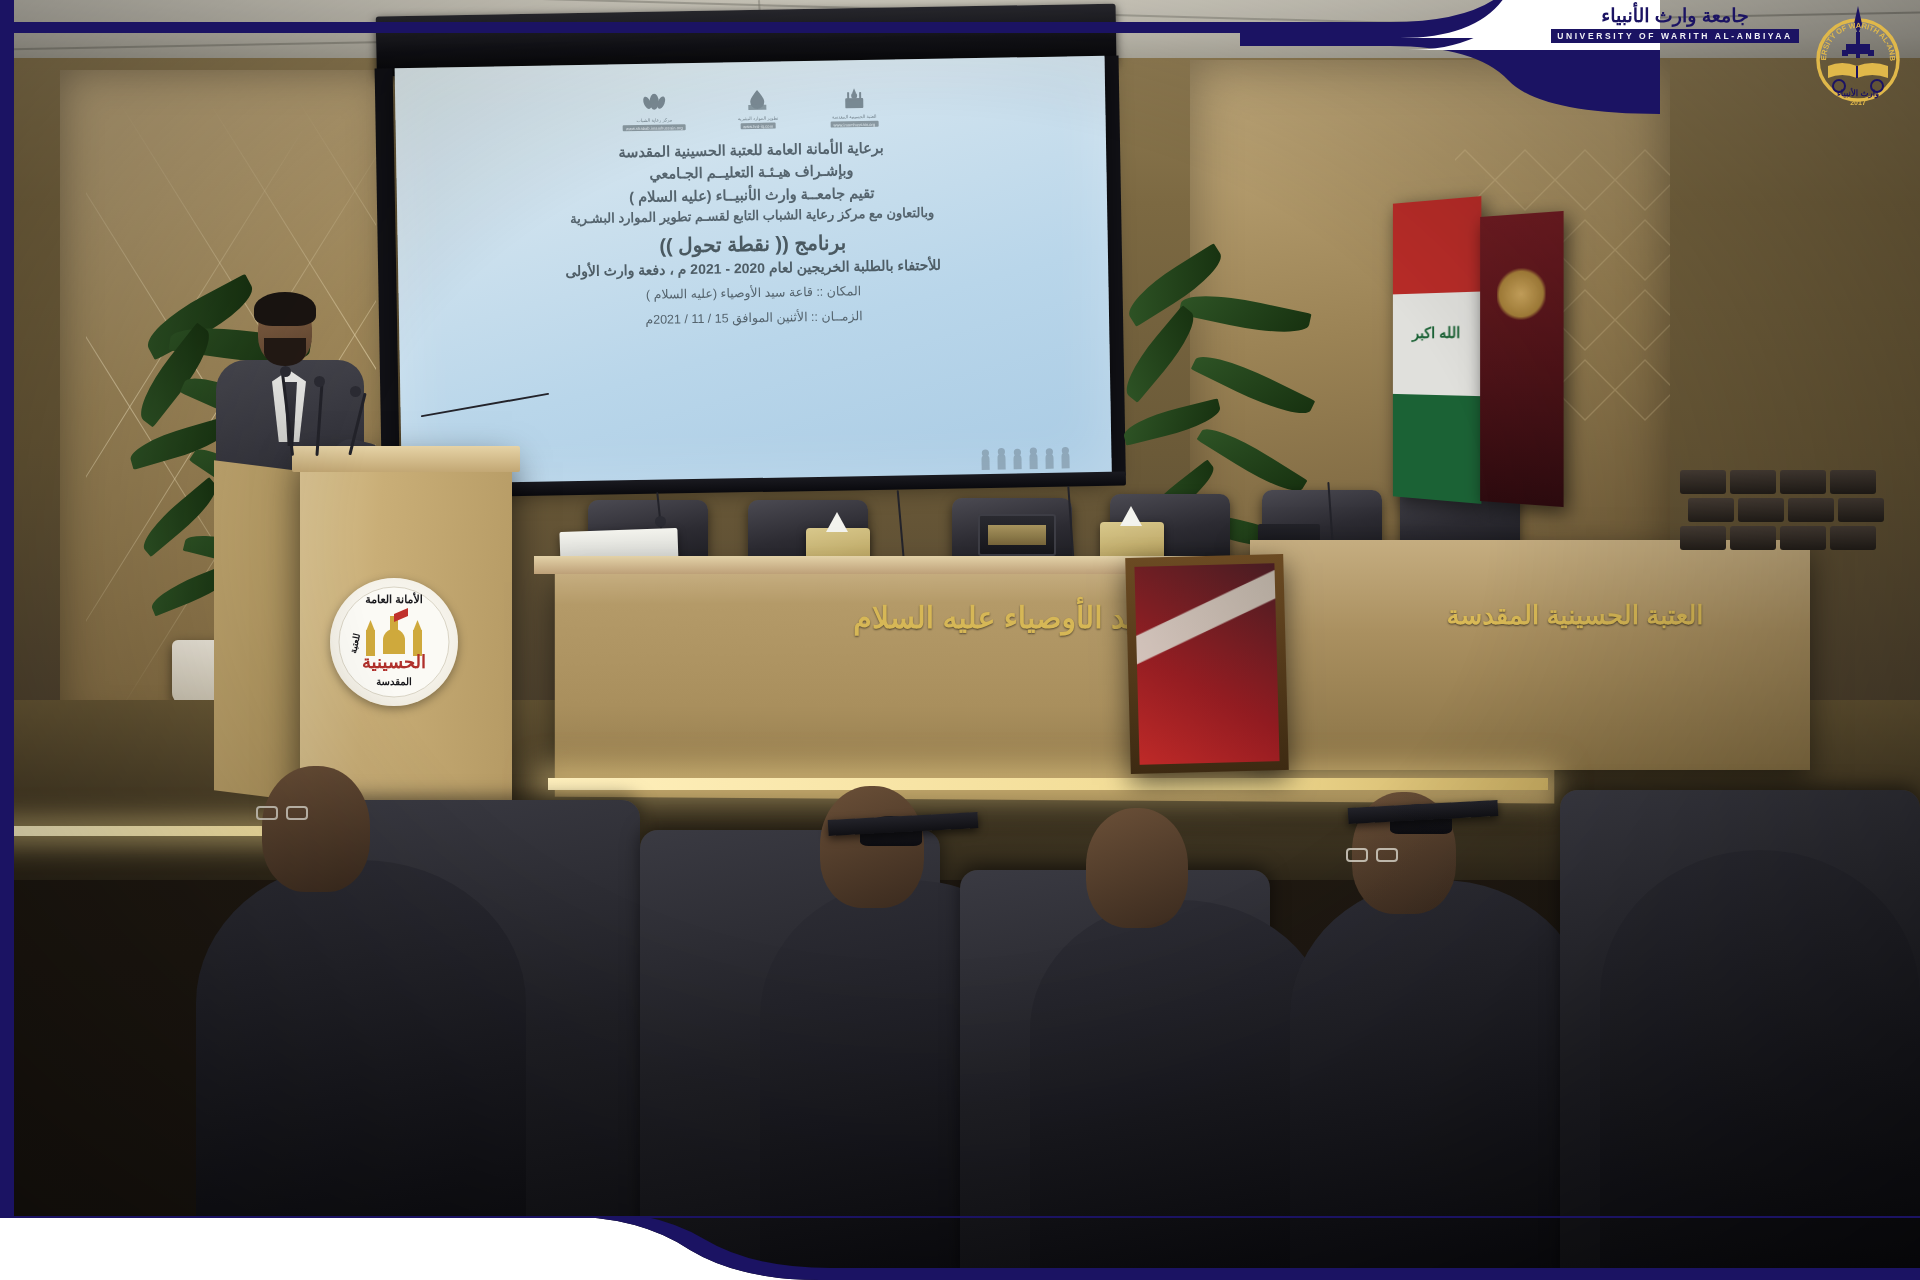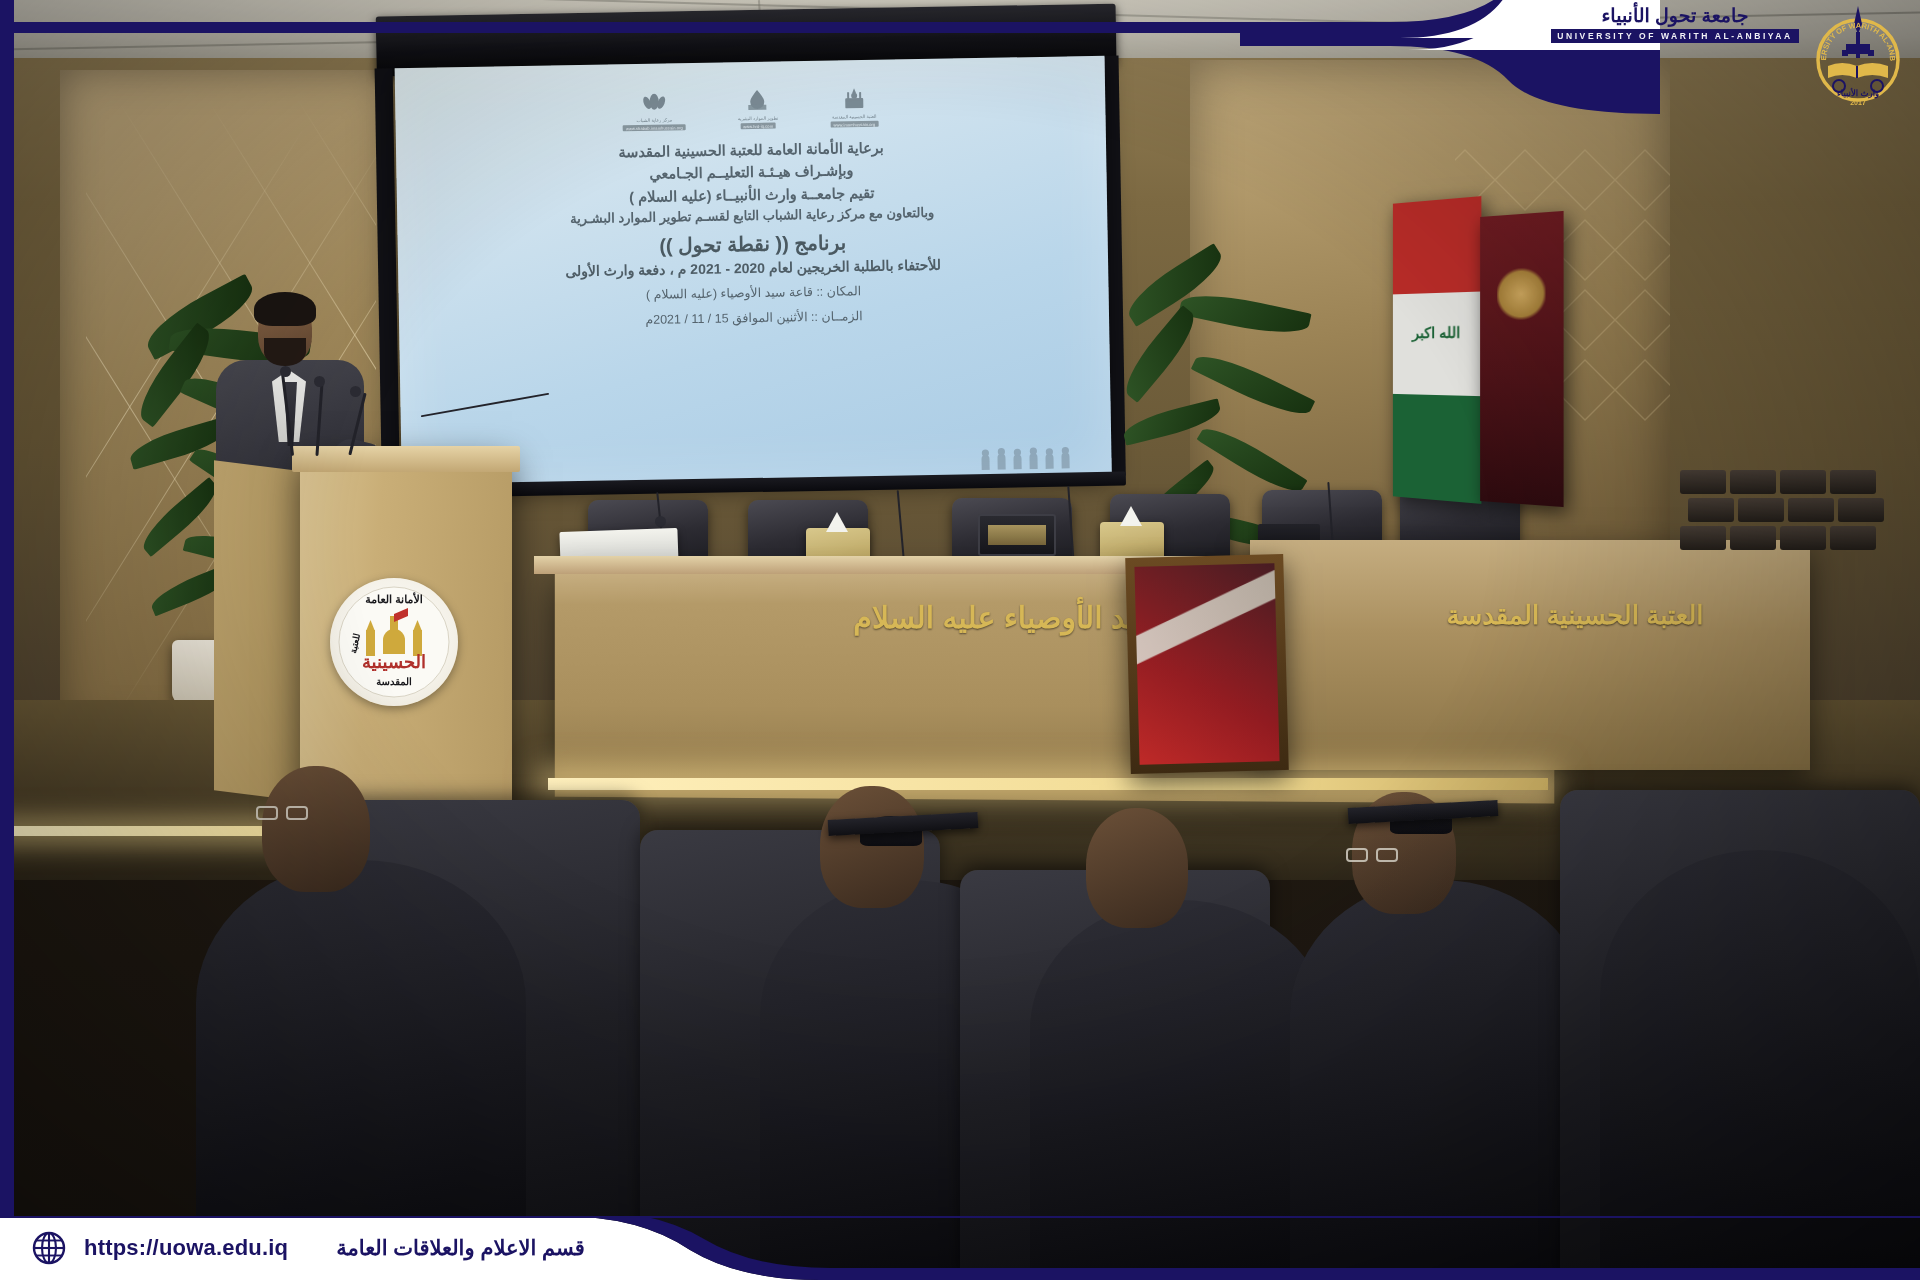--- a/index.html
+++ b/index.html
@@ -747,21 +747,21 @@
   <svg class="frame-top-right" viewBox="0 0 420 120">
     <path d="M0 28 L150 28 Q236 28 268 -6 L420 -6 L420 120 L420 120 Q300 120 268 86 Q236 52 150 52 L0 52 Z" fill="#1b1363" transform="translate(0,0)"></path>
     <path d="M268 -6 Q236 28 150 28 L420 28 Z" fill="#ffffff" opacity="0"></path>
   </svg>
   <svg class="frame-top-right" viewBox="0 0 420 120" style="z-index:41">
     <path d="M272 -10 Q248 44 160 44 L420 44 L420 -10 Z" fill="#ffffff"></path>
     <path d="M286 -10 Q258 56 168 56 L420 56 L420 -10 Z" fill="#ffffff"></path>
   </svg>
 
   <div class="uni-wordmark">
-    <div class="uni-arabic">جامعة تحول الأنبياء</div>
+    <div class="uni-arabic">جامعة وارث الأنبياء</div>
     <div class="uni-en">UNIVERSITY OF WARITH AL-ANBIYAA</div>
   </div>
 
   <svg class="uni-emblem" viewBox="0 0 92 106">
     <defs>
       <path id="arcpath" d="M14 56 A32 32 0 0 1 78 56"></path>
     </defs>
     <circle cx="46" cy="56" r="40" fill="none" stroke="#e0b84a" stroke-width="3.5"></circle>
     <path d="M46 2 L50 20 L46 30 L42 20 Z" fill="#1b1363"></path>
     <rect x="44" y="28" width="4" height="26" fill="#1b1363"></rect>
@@ -783,26 +783,14 @@
   </svg>
 
   <div class="frame-bottom">
     <svg width="1920" height="64" viewBox="0 0 1920 64" preserveAspectRatio="none">
       <path d="M0 0 L560 0 Q640 0 690 34 Q740 64 820 64 L1920 64 L1920 64 L0 64 Z" fill="#ffffff"></path>
       <path d="M0 0 L560 0 Q640 0 690 34 Q740 64 820 64 L1920 64 L1920 52 L830 52 Q752 52 704 23 Q656 -6 578 -6 L0 -6 Z" fill="#1b1363"></path>
       <rect x="0" y="-6" width="1920" height="8" fill="#1b1363"></rect>
     </svg>
   </div>
 
-  <div class="footer-row">
-    <svg class="globe" viewBox="0 0 34 34">
-      <circle cx="17" cy="17" r="15" fill="none" stroke="#1b1363" stroke-width="2.4"></circle>
-      <ellipse cx="17" cy="17" rx="7" ry="15" fill="none" stroke="#1b1363" stroke-width="2.1"></ellipse>
-      <line x1="2" y1="17" x2="32" y2="17" stroke="#1b1363" stroke-width="2.1"></line>
-      <line x1="4.6" y1="9.5" x2="29.4" y2="9.5" stroke="#1b1363" stroke-width="1.9"></line>
-      <line x1="4.6" y1="24.5" x2="29.4" y2="24.5" stroke="#1b1363" stroke-width="1.9"></line>
-      <line x1="17" y1="2" x2="17" y2="32" stroke="#1b1363" stroke-width="2.1"></line>
-    </svg>
-    <span class="footer-url">https://uowa.edu.iq</span>
-    <span class="footer-ar">قسم الاعلام والعلاقات العامة</span>
-  </div>
 
 </div>
 
 </body></html>

